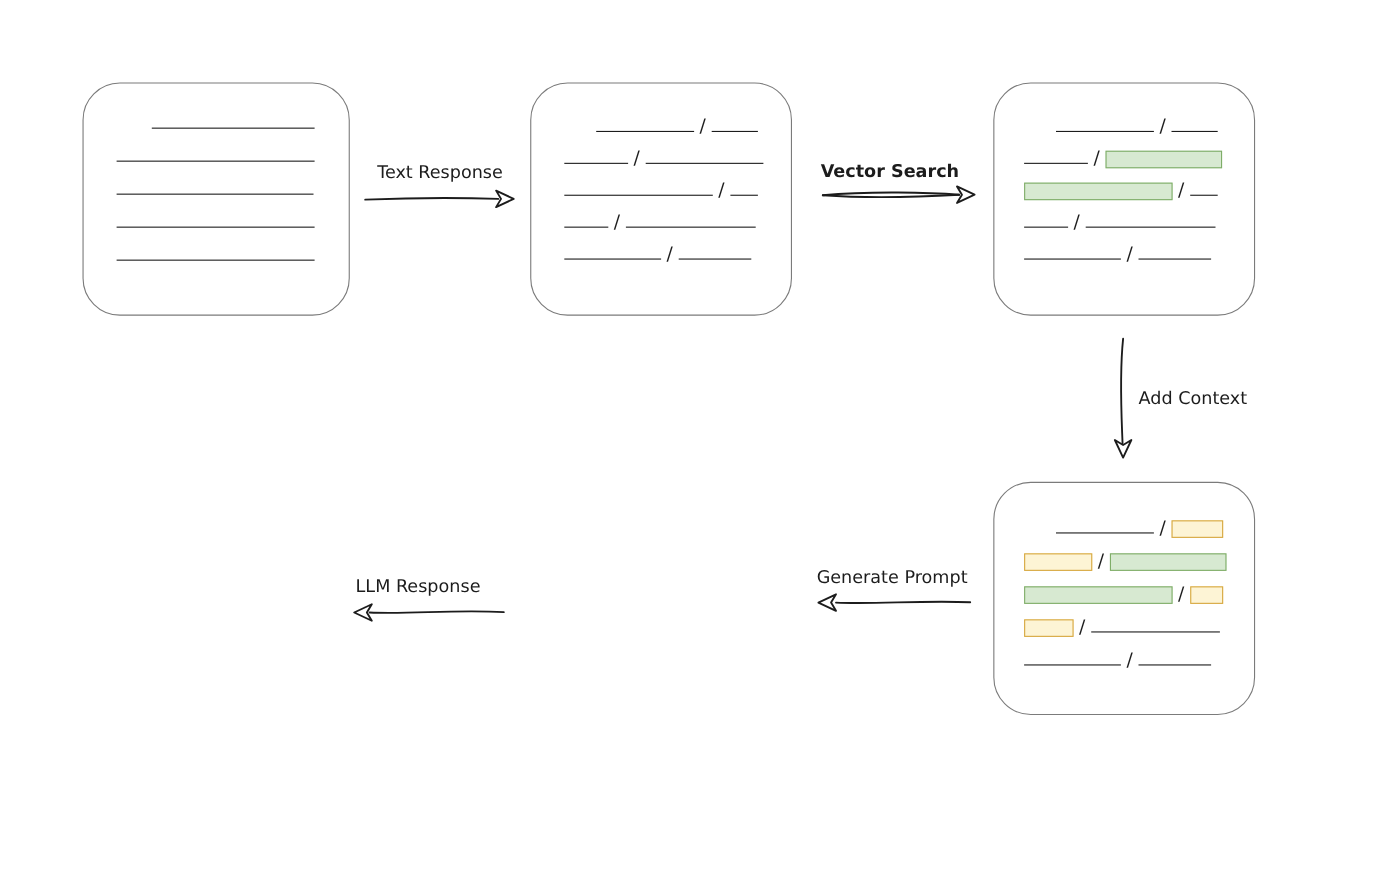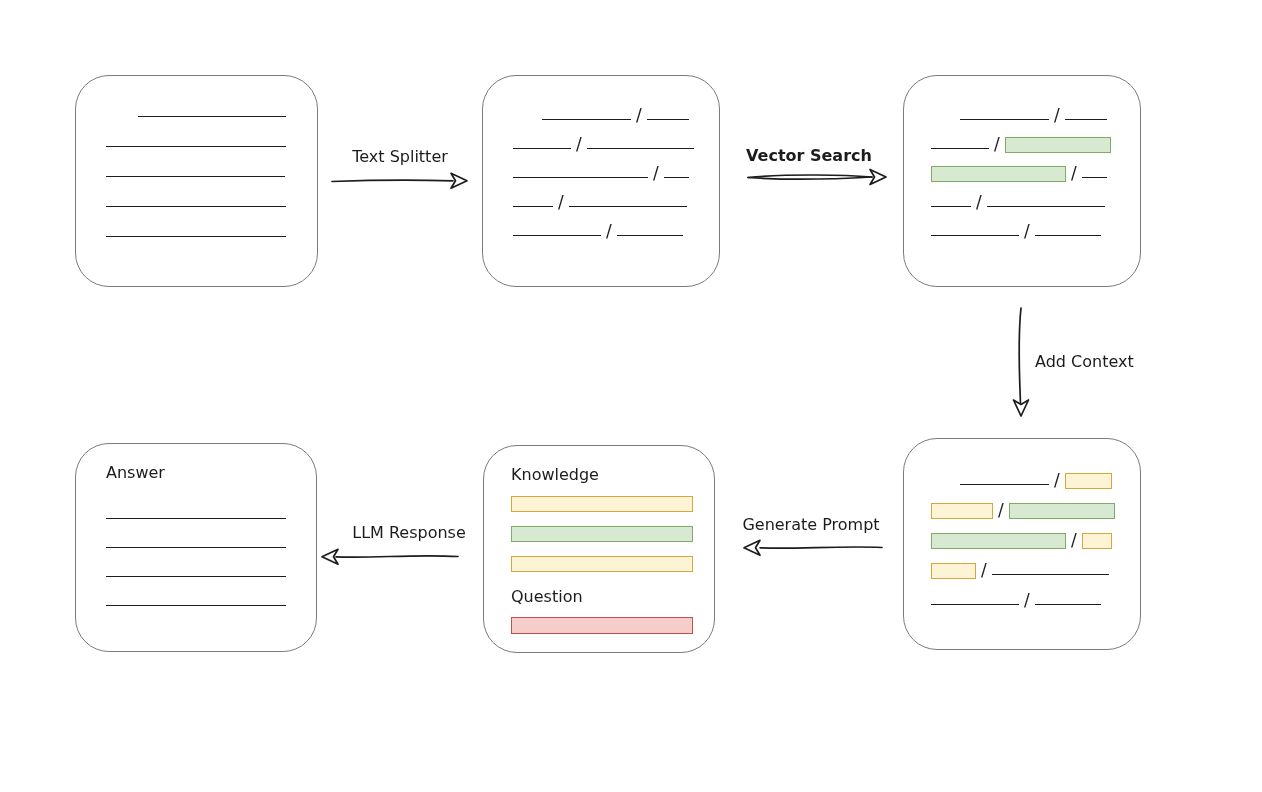--- a/index.html
+++ b/index.html
@@ -145,44 +145,23 @@
           <div class="seg-line" style="width: 117px;"></div>
         </div>
         <div class="row">
           <div class="seg-line" style="width: 88px;"></div>
           <span class="slash">/</span>
           <div class="seg-line" style="width: 66px;"></div>
         </div>
       </div>
   </div>
 
-  <div class="box" style="left:483px;top:445px;width:232px;height:208px;">
-    <div style="padding:18px 0 0 27px;">
-      <div class="box-label" style="margin-bottom:10px;">Knowledge</div>
-      <div class="bar yellow" style="margin-bottom:14px;"></div>
-      <div class="bar green" style="margin-bottom:14px;"></div>
-      <div class="bar yellow" style="margin-bottom:14px;"></div>
-      <div class="box-label" style="margin-bottom:9px;">Question</div>
-      <div class="bar red"></div>
-    </div>
-  </div>
 
-  <div class="box" style="left:75px;top:443px;width:242px;height:209px;">
-    <div style="padding:18px 0 0 30px;">
-      <div class="box-label">Answer</div>
-      <div style="display:flex;flex-direction:column;gap:28px;margin-top:34px;">
-        <div class="ans-line"></div>
-        <div class="ans-line"></div>
-        <div class="ans-line"></div>
-        <div class="ans-line"></div>
-      </div>
-    </div>
-  </div>
 
-  <div class="arrow-label" style="left:337px;top:147px;width:126px;">Text Splitter</div>
+  <div class="arrow-label" style="left:337px;top:147px;width:126px;">Text Response</div>
   <svg class="arrow-svg" style="left:330px;top:167px;" width="140" height="28">
     <path d="M2,14.5 C45,12.8 92,12.8 123,13.8"></path>
     <path class="head" d="M137,13.8 L121,6.3 L125.5,13.8 L121,21.3 Z"></path>
   </svg>
 
   <div class="arrow-label" style="left:746px;top:146px;width:126px;font-weight:bold;">Vector Search</div>
   <svg class="arrow-svg" style="left:746px;top:164px;" width="142" height="28">
     <path d="M2,13.5 C45,9.5 100,11 126,13"></path>
     <path d="M2,13.5 C45,16.5 100,14.5 126,13"></path>
     <path class="head" d="M140,13 L124,5.5 L128.5,13 L124,20.5 Z"></path>
@@ -193,20 +172,20 @@
     <path d="M15,2 C11.5,35 13.5,70 14.5,97"></path>
     <path class="head" d="M15,110 L7.5,94 L15,98.5 L22.5,94 Z"></path>
   </svg>
 
   <div class="arrow-label" style="left:736px;top:515px;width:150px;">Generate Prompt</div>
   <svg class="arrow-svg" style="left:740px;top:537px;" width="144" height="22">
     <path d="M142,10.5 C100,8.5 55,12.5 20,10.8"></path>
     <path class="head" d="M4,10.8 L20,3.3 L15.5,10.8 L20,18.3 Z"></path>
   </svg>
 
-  <div class="arrow-label" style="left:345px;top:523px;width:128px;">LLM Response</div>
+  <div class="arrow-label" style="left:316px;top:523px;width:128px;">LLM Response</div>
   <svg class="arrow-svg" style="left:318px;top:546px;" width="142" height="22">
     <path d="M140,10.5 C95,8 55,12.5 18,10.8"></path>
     <path class="head" d="M4,10.8 L20,3.3 L15.5,10.8 L20,18.3 Z"></path>
   </svg>
 
 
 </div>
 
 </body></html>

